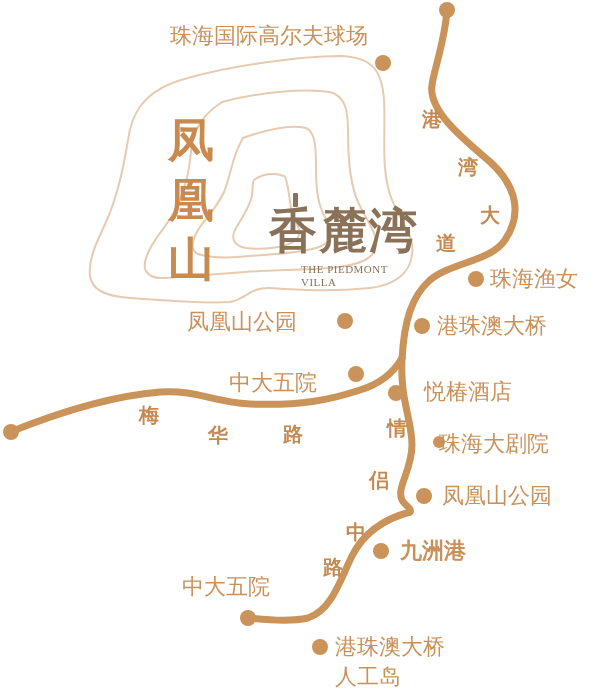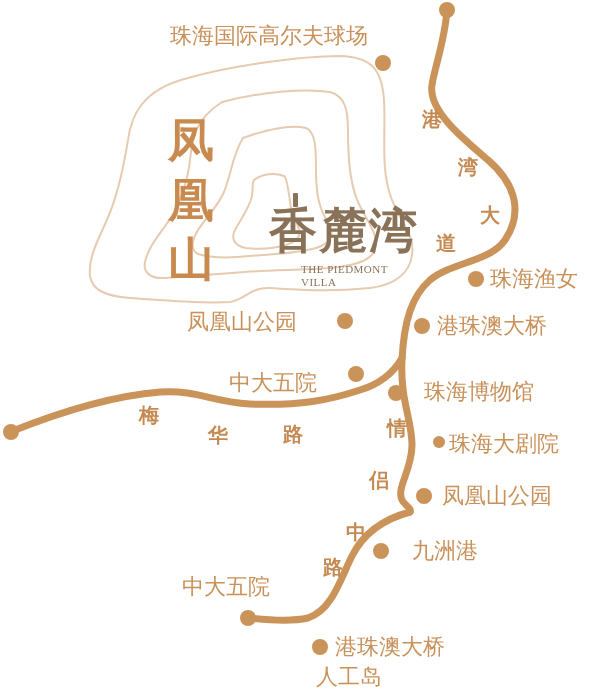--- a/index.html
+++ b/index.html
@@ -73,19 +73,19 @@
 <div class="road" style="left:387px; top:418px;">情</div>
 <div class="road" style="left:369px; top:470px;">侣</div>
 <div class="road" style="left:346px; top:522px;">中</div>
 <div class="road" style="left:323px; top:557px;">路</div>
 
 <div class="lbl" style="left:170px; top:25px;">珠海国际高尔夫球场</div>
 <div class="lbl" style="left:490px; top:268px;">珠海渔女</div>
 <div class="lbl" style="left:437px; top:315px;">港珠澳大桥</div>
 <div class="lbl" style="left:187px; top:311px;">凤凰山公园</div>
 <div class="lbl" style="left:229px; top:372px;">中大五院</div>
-<div class="lbl" style="left:424px; top:381px;">珠海博物馆</div>
-<div class="lbl" style="left:449px; top:433px;">珠海大剧院</div>
+<div class="lbl" style="left:424px; top:381px;">悦椿酒店</div>
+<div class="lbl" style="left:439px; top:433px;">珠海大剧院</div>
 <div class="lbl" style="left:442px; top:485px;">凤凰山公园</div>
-<div class="lbl" style="left:412px; top:540px;">九洲港</div>
+<div class="lbl" style="left:400px; top:540px;font-weight:bold;">九洲港</div>
 <div class="lbl" style="left:182px; top:576px;">中大五院</div>
 <div class="lbl" style="left:335px; top:636px;">港珠澳大桥</div>
-<div class="lbl" style="left:316px; top:666px;">人工岛</div>
+<div class="lbl" style="left:335px; top:666px;">人工岛</div>
 
 </body></html>

